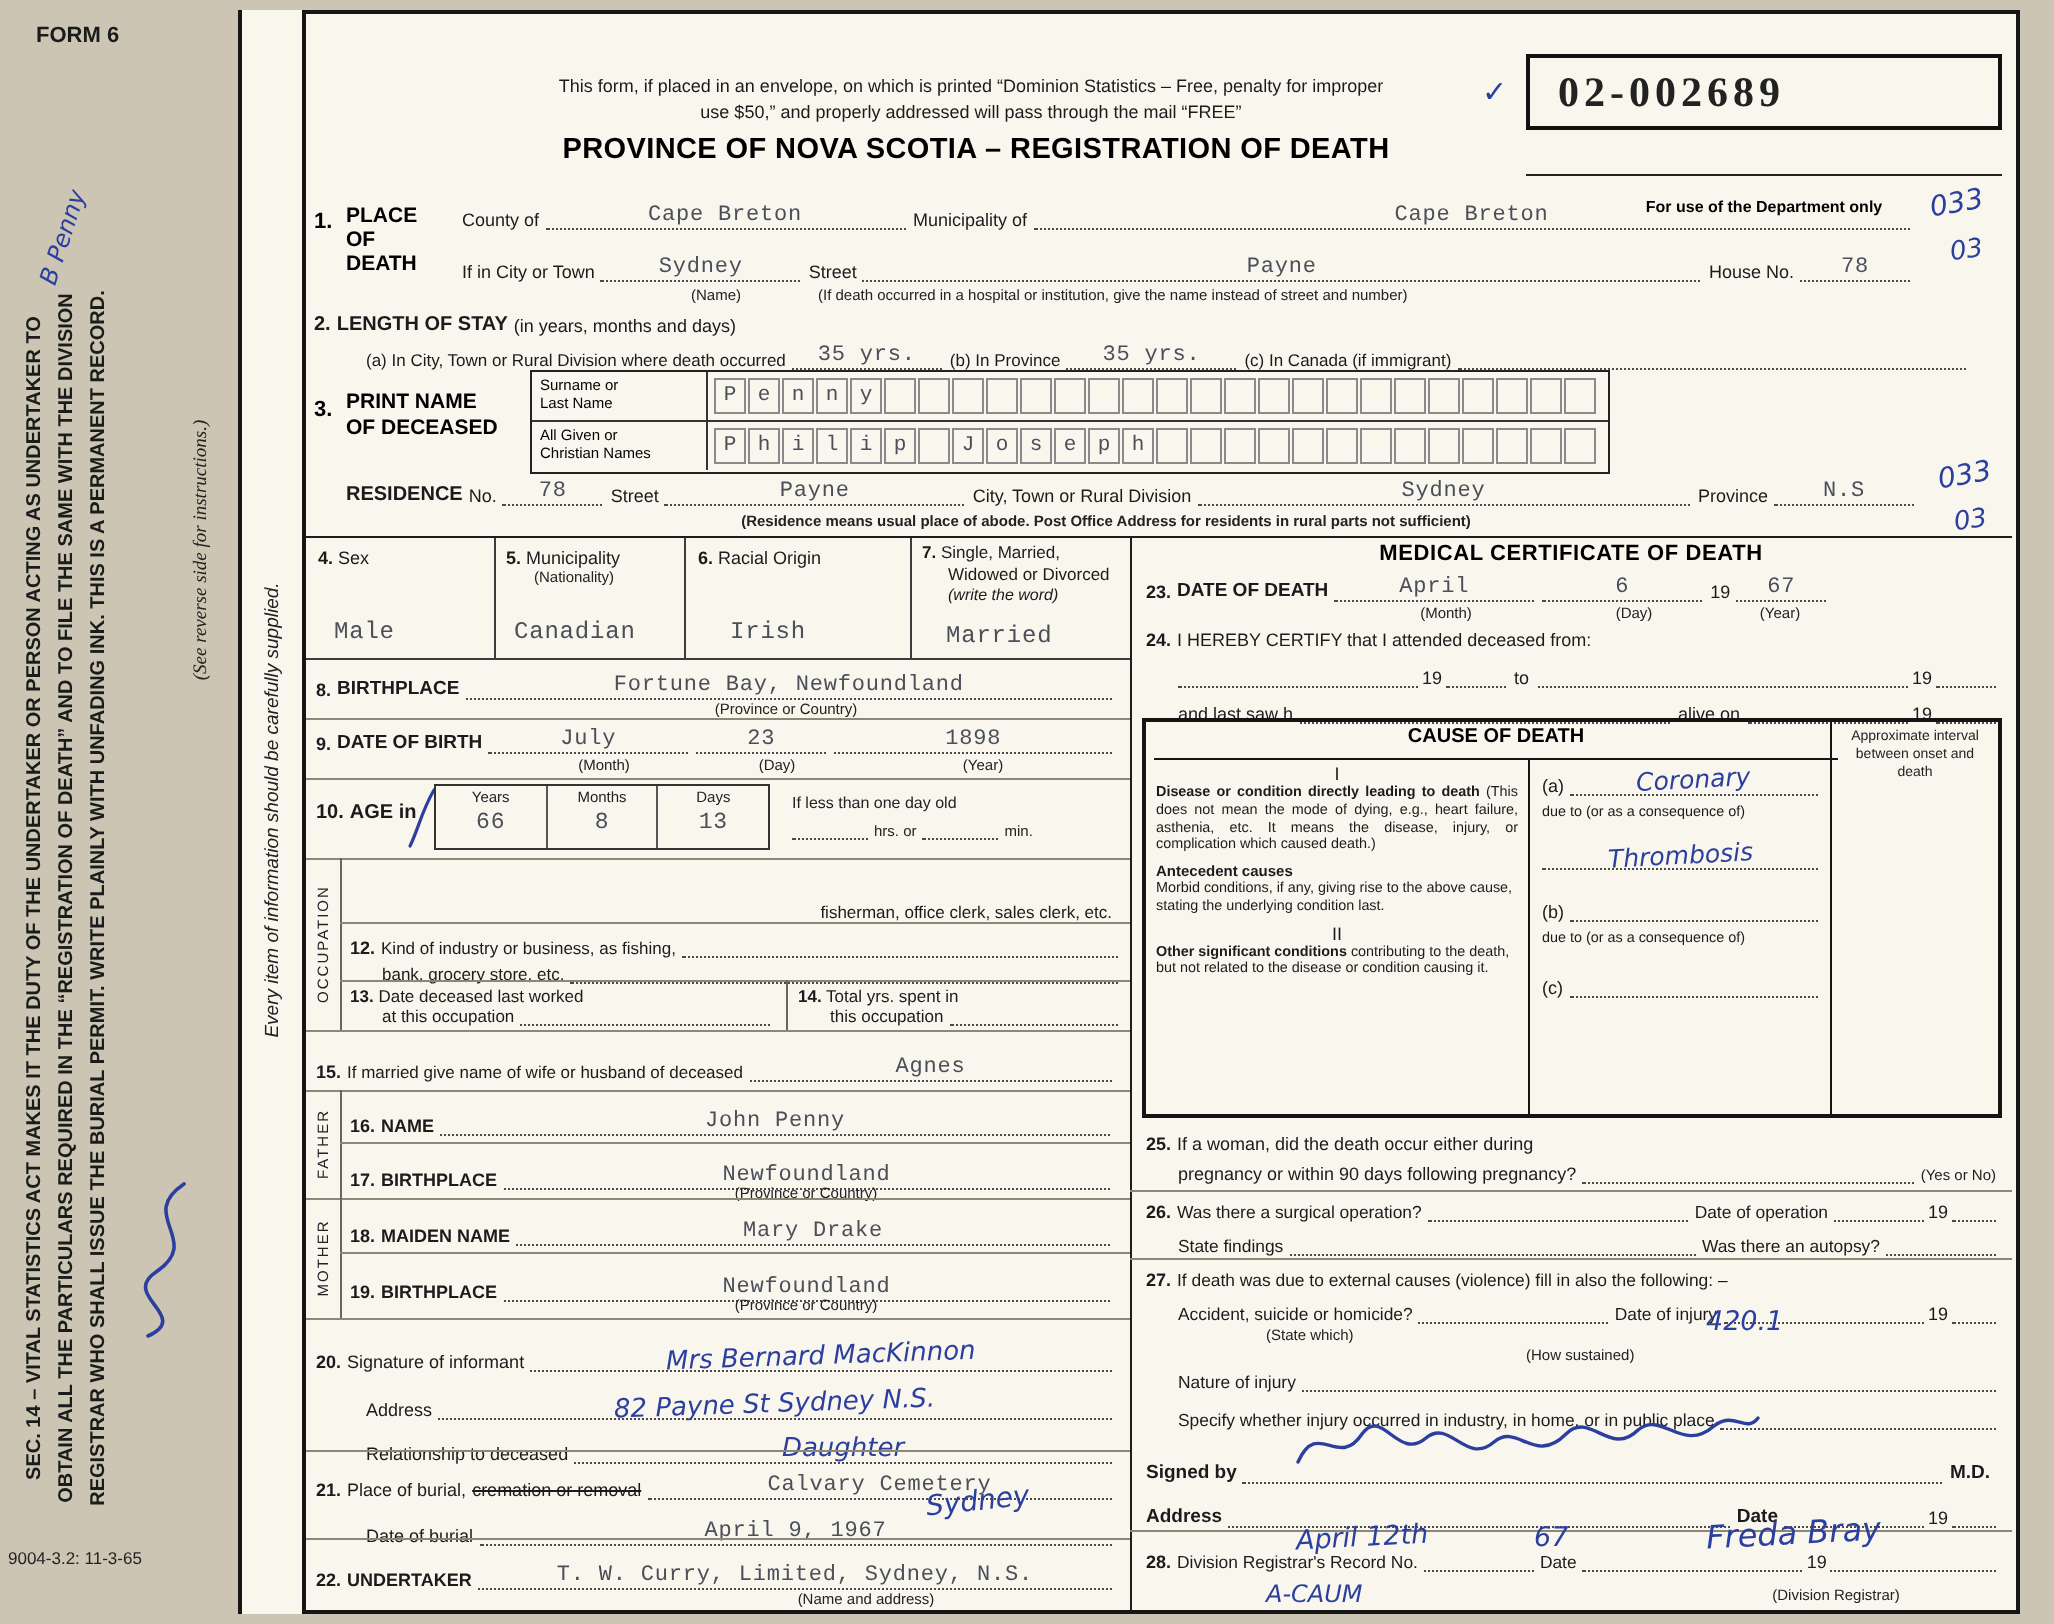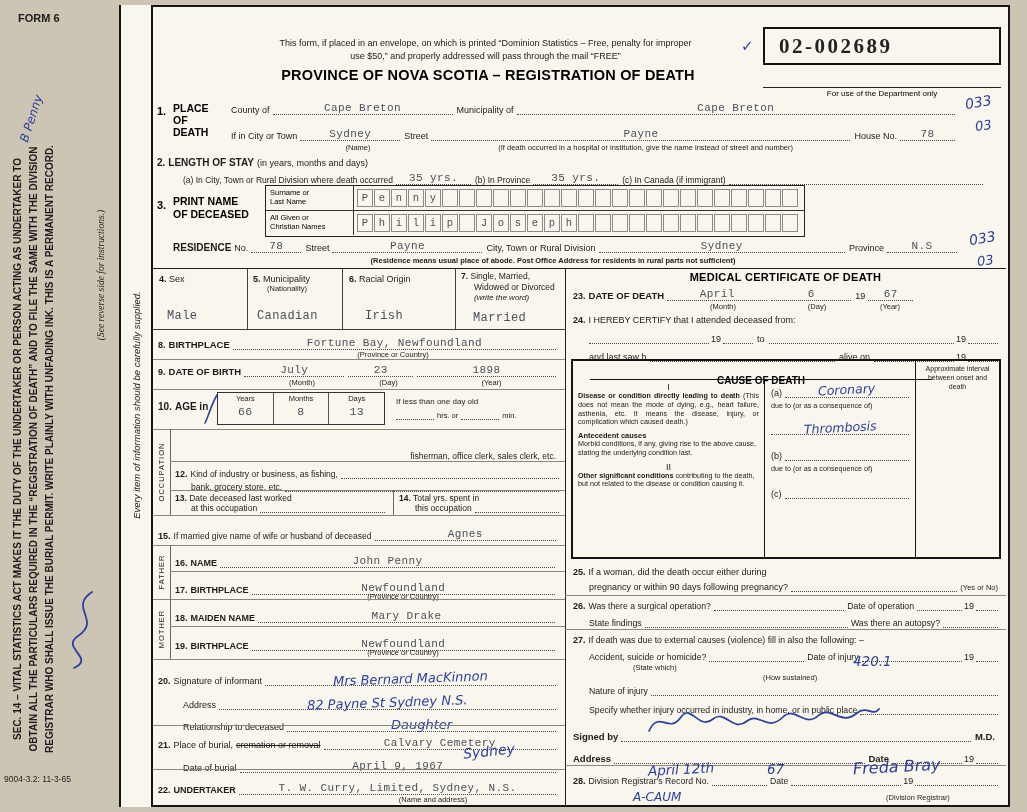--- a/index.html
+++ b/index.html
@@ -56,21 +56,21 @@
       <div>This form, if placed in an envelope, on which is printed “Dominion Statistics – Free, penalty for improper</div>
       <div>use $50,” and properly addressed will pass through the mail “FREE”</div>
     </div>
     <div class="abs b" style="left:110px;top:60px;width:450px;text-align:center;font-size:14.5px;letter-spacing:.2px;">PROVINCE OF NOVA SCOTIA – REGISTRATION OF DEATH</div>
 
     <div class="abs hw" style="left:588px;top:32px;font-size:15px;">✓</div>
 
     <div class="abs" style="left:610px;top:20px;width:238px;height:38px;border:2.5px solid #111;display:flex;align-items:center;padding-left:14px;background:#f9f6ed;">
       <span style="font-family:'Liberation Serif',serif;font-weight:bold;font-size:21px;letter-spacing:2.5px;color:#222;">02-002689</span>
     </div>
-    <div class="abs" style="left:610px;top:80px;width:238px;border-top:1.2px solid #222;text-align:center;font-size:8px;padding-top:1px;">For use of the Department only</div>
+    <div class="abs" style="left:610px;top:80px;width:238px;border-top:1.2px solid #222;text-align:center;font-size:8px;padding-top:11px;font-weight:bold;">For use of the Department only</div>
 
     <div class="abs hw" style="left:812px;top:88px;font-size:14px;transform:rotate(-10deg);">033</div>
     <div class="abs hw" style="left:822px;top:112px;font-size:13px;transform:rotate(-8deg);">03</div>
 
     <div class="abs b" style="left:4px;top:98px;font-size:11px;">1.</div>
     <div class="abs b" style="left:20px;top:95px;font-size:10.5px;line-height:1.15;">
       <div>PLACE</div>
       <div>OF</div>
       <div>DEATH</div>
     </div>
@@ -92,21 +92,21 @@
       <span class="lbl">Street</span>
       <span class="fill grow">
           <span class="typed">Payne</span>
         </span>
       <span class="lbl">House No.</span>
       <span class="fill" style="width:55px;">
           <span class="typed">78</span>
         </span>
     </div>
     <div class="abs sm" style="left:150px;top:136px;width:110px;text-align:center;">(Name)</div>
-    <div class="abs sm" style="left:270px;top:136px;width:370px;text-align:right;">(If death occurred in a hospital or institution, give the name instead of street and number)</div>
+    <div class="abs sm" style="left:256px;top:136px;width:370px;text-align:left;">(If death occurred in a hospital or institution, give the name instead of street and number)</div>
 
     <div class="abs row" style="left:4px;top:150px;">
       <span class="lbl b" style="font-size:10px;">2.</span>
       <span class="lbl b" style="font-size:10px;">LENGTH OF STAY</span>
       <span class="lbl">(in years, months and days)</span>
     </div>
     <div class="abs row" style="left:30px;top:166px;width:800px;">
       <span class="lbl" style="font-size:8.5px;">(a) In City, Town or Rural Division where death occurred</span>
       <span class="fill" style="width:75px;">
           <span class="typed">35 yrs.</span>
@@ -491,21 +491,21 @@
         <span class="lbl">and last saw h</span>
         <span class="dots grow"></span>
         <span class="lbl" style="margin:0 4px;">alive on</span>
         <span class="dots" style="width:80px;"></span>
         <span class="lbl" style="margin:0 2px;">19</span>
         <span class="dots" style="width:30px;"></span>
       </div>
     </div>
 
     <div class="abs" style="left:418px;top:352px;width:430px;height:200px;border:2px solid #141414;">
-      <div class="abs b" style="left:17px;top:0;width:342px;height:19px;border-bottom:1.5px solid #141414;text-align:center;font-size:10px;padding-top:14px;">CAUSE OF DEATH</div>
+      <div class="abs b" style="left:4px;top:0;width:342px;height:19px;border-bottom:1.5px solid #141414;text-align:center;font-size:10px;padding-top:2px;">CAUSE OF DEATH</div>
       <div class="abs" style="left:342px;top:0;width:84px;height:196px;border-left:1.5px solid #141414;">
         <div class="sm" style="padding:3px 4px;white-space:normal;text-align:center;line-height:1.3;font-size:7px;">Approximate interval between onset and death</div>
       </div>
       <div class="abs" style="left:0;top:19px;width:192px;height:177px;border-right:1.5px solid #141414;padding:2px 5px;color:#1b1b1b;">
         <div style="text-align:center;font-size:9px;">I</div>
         <div style="font-size:7.2px;line-height:1.22;white-space:normal;text-align:justify;">
           <span class="b">Disease or condition directly leading to death</span>
           <span>(This does not mean the mode of dying, e.g., heart failure, asthenia, etc. It means the disease, injury, or complication which caused death.)</span>
         </div>
         <div class="b" style="font-size:7.5px;margin-top:4px;">Antecedent causes</div>

